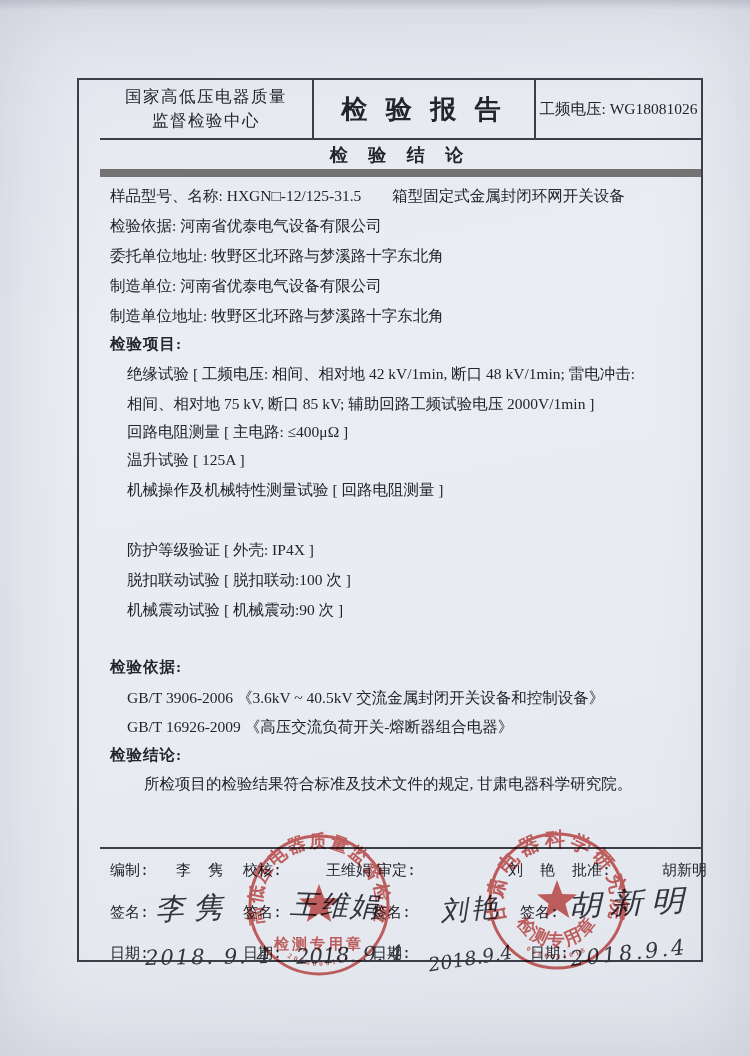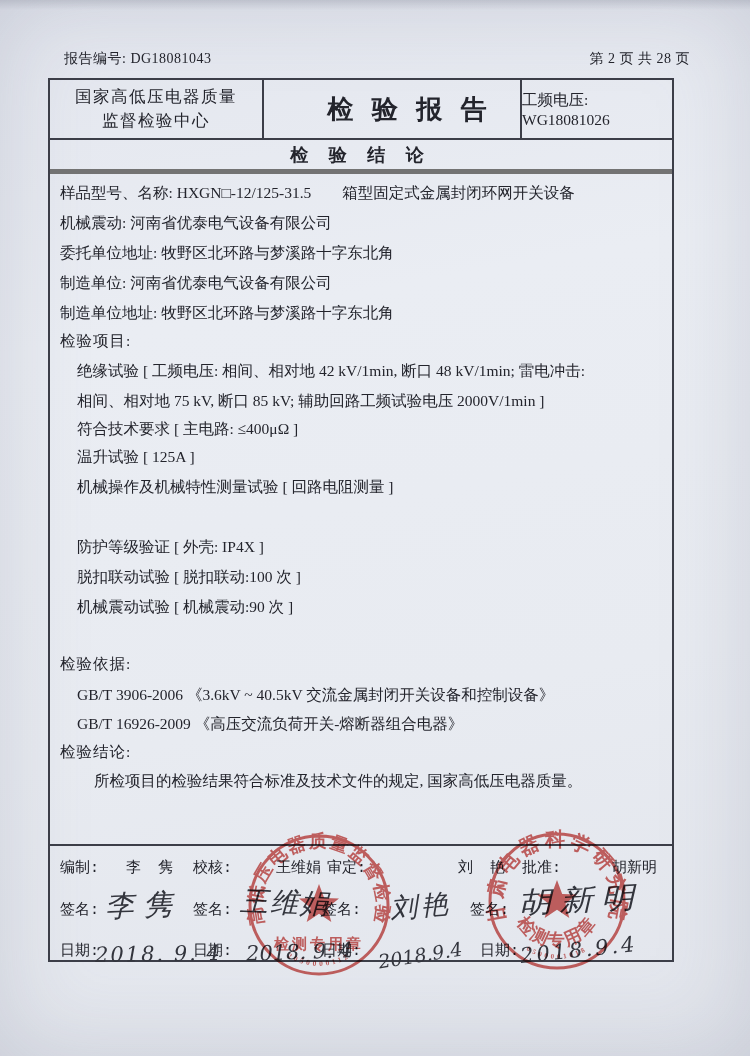--- a/index.html
+++ b/index.html
@@ -12,33 +12,33 @@
   .page{position:absolute;inset:0;}
   .page::before{content:"";position:absolute;left:0;top:0;right:0;height:10px;
     background:linear-gradient(180deg,rgba(130,135,150,.28),rgba(130,135,150,0));pointer-events:none;}
   .vignette{position:absolute;inset:0;box-shadow:inset 0 0 90px rgba(110,116,135,.22);pointer-events:none;}
 
   
   .meta{position:absolute;left:64px;top:50px;width:626px;display:flex;justify-content:space-between;
     font-size:14px;letter-spacing:.5px;}
 
   
-  .tbl{position:absolute;left:48px;top:78px;width:626px;height:884px;border:2px solid #3c3e48;box-sizing:border-box;}
+  .tbl{position:absolute;left:77px;top:78px;width:626px;height:884px;border:2px solid #3c3e48;box-sizing:border-box;padding-left:21px;}
   .hdr{display:flex;height:58px;border-bottom:2px solid #3c3e48;}
   .hdr-org{width:214px;border-right:2px solid #3c3e48;display:flex;flex-direction:column;justify-content:center;
     align-items:center;font-size:16.5px;line-height:24px;letter-spacing:1.5px;font-weight:500;box-sizing:border-box;}
   .hdr-title{width:222px;border-right:2px solid #3c3e48;display:flex;align-items:center;justify-content:center;
-    font-size:26px;font-weight:bold;letter-spacing:6px;box-sizing:border-box;margin-left:36px;}
+    font-size:26px;font-weight:bold;letter-spacing:6px;box-sizing:border-box;}
   .hdr-no{flex:1;display:flex;align-items:center;justify-content:center;font-size:15.5px;}
-  .sect{height:29px;border-bottom:5px solid #737373;display:flex;align-items:center;justify-content:center;
+  .sect{height:29px;border-bottom:8px solid #737373;display:flex;align-items:center;justify-content:center;
     font-size:18px;font-weight:bold;letter-spacing:8px;}
   .bodyc{position:relative;height:672px;border-bottom:2px solid #3c3e48;box-sizing:border-box;}
   .ln{position:absolute;font-size:15.5px;line-height:22px;white-space:pre;}
   .lx-label{left:10px;}
-  .lx-sec{left:10px;font-weight:normal;letter-spacing:1px;}
+  .lx-sec{left:10px;font-weight:bold;letter-spacing:1px;}
   .lx-ind{left:27px;}
   .lx-ind2{left:44px;}
   .y1{top:8px}.y2{top:38px}.y3{top:68px}.y4{top:98px}.y5{top:128px}
   .y6{top:156px}.y7{top:186px}.y8{top:216px}.y9{top:244px}.y10{top:272px}
   .y11{top:302px}.y12{top:332px}.y13{top:362px}.y14{top:392px}.y15{top:422px}
   .y16{top:479px}.y17{top:510px}.y18{top:539px}.y19{top:567px}.y20{top:596px}
 
   
   .signoff{position:relative;height:122px;}
   .so{position:absolute;font-size:15px;white-space:pre;font-family:Liberation Mono, monospace;}
@@ -68,57 +68,53 @@
 
   .watermark{position:absolute;left:336px;top:980px;font-size:51px;letter-spacing:1px;
     font-family:"Liberation Sans","DejaVu Sans",sans-serif;color:#141414;}
 </style>
 </head>
 <body>
 
 <div class="page">
   <div class="vignette"></div>
 
-  <div class="meta">
-    <span>报告编号: DG18081043</span>
-    <span>第 2 页 共 28 页</span>
-  </div>
 
   <div class="tbl">
     <div class="hdr">
       <div class="hdr-org">
         <span>国家高低压电器质量</span>
         <span>监督检验中心</span>
       </div>
       <div class="hdr-title">检 验 报 告</div>
       <div class="hdr-no">工频电压: WG18081026</div>
     </div>
 
     <div class="sect">检  验  结  论</div>
 
     <div class="bodyc">
       <div class="ln lx-label y1">样品型号、名称: HXGN□-12/125-31.5　　箱型固定式金属封闭环网开关设备</div>
-      <div class="ln lx-label y2">机械震动: 河南省优泰电气设备有限公司</div>
+      <div class="ln lx-label y2">检验依据: 河南省优泰电气设备有限公司</div>
       <div class="ln lx-label y4">制造单位: 河南省优泰电气设备有限公司</div>
       <div class="ln lx-label y3">委托单位地址: 牧野区北环路与梦溪路十字东北角</div>
       <div class="ln lx-label y5">制造单位地址: 牧野区北环路与梦溪路十字东北角</div>
       <div class="ln lx-sec y6">检验项目:</div>
       <div class="ln lx-ind y7">绝缘试验 [ 工频电压: 相间、相对地 42 kV/1min, 断口 48 kV/1min; 雷电冲击:</div>
       <div class="ln lx-ind y8">相间、相对地 75 kV, 断口 85 kV; 辅助回路工频试验电压 2000V/1min ]</div>
-      <div class="ln lx-ind y9">符合技术要求 [ 主电路: ≤400μΩ ]</div>
+      <div class="ln lx-ind y9">回路电阻测量 [ 主电路: ≤400μΩ ]</div>
       <div class="ln lx-ind y10">温升试验 [ 125A ]</div>
       <div class="ln lx-ind y11">机械操作及机械特性测量试验 [ 回路电阻测量 ]</div>
       <div class="ln lx-ind y13">防护等级验证 [ 外壳: IP4X ]</div>
       <div class="ln lx-ind y14">脱扣联动试验 [ 脱扣联动:100 次 ]</div>
       <div class="ln lx-ind y15">机械震动试验 [ 机械震动:90 次 ]</div>
       <div class="ln lx-sec y16">检验依据:</div>
       <div class="ln lx-ind y17">GB/T 3906-2006 《3.6kV ~ 40.5kV 交流金属封闭开关设备和控制设备》</div>
       <div class="ln lx-ind y18">GB/T 16926-2009 《高压交流负荷开关-熔断器组合电器》</div>
       <div class="ln lx-sec y19">检验结论:</div>
-      <div class="ln lx-ind2 y20">所检项目的检验结果符合标准及技术文件的规定, 国家高低压电器质量。</div>
+      <div class="ln lx-ind2 y20">所检项目的检验结果符合标准及技术文件的规定, 甘肃电器科学研究院。</div>
     </div>
 
     <div class="signoff">
       <span class="so r1 c1l">编制:</span>
       <span class="so r1 n1">李 隽</span>
       <span class="so r1 c2l">校核:</span>
       <span class="so r1 n2">王维娟</span>
       <span class="so r1 c3l">审定:</span>
       <span class="so r1 n3">刘 艳</span>
       <span class="so r1 c4l">批准:</span>

